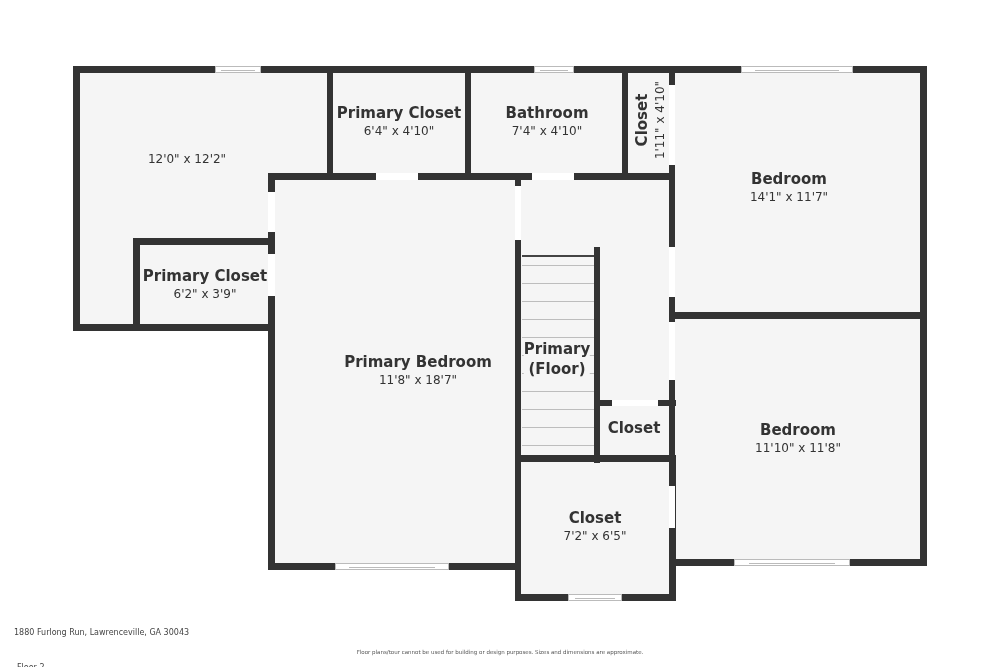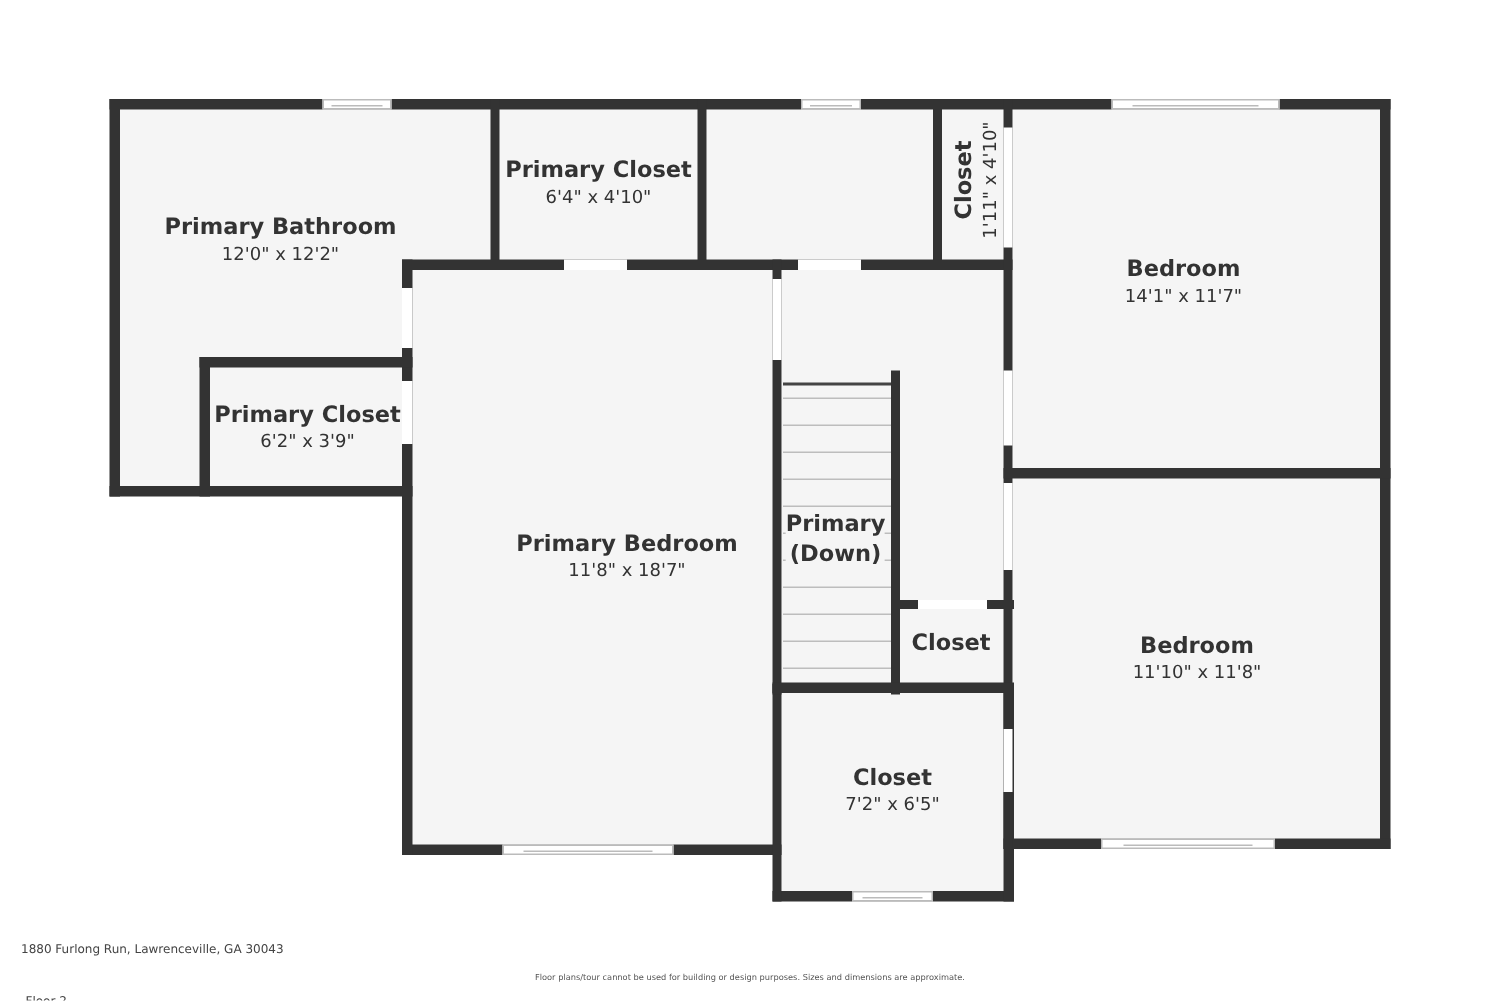--- a/index.html
+++ b/index.html
@@ -83,46 +83,49 @@
   <div class="gap" style="left:669px;top:486px;width:6px;height:42px;"></div>
 
   <div class="win" style="left:215px;top:66px;width:46px;height:7px;"></div>
   <div class="win" style="left:534px;top:66px;width:40px;height:7px;"></div>
   <div class="win" style="left:741px;top:66px;width:112px;height:7px;"></div>
   <div class="win" style="left:335px;top:563px;width:114px;height:7px;"></div>
   <div class="win" style="left:734px;top:559px;width:116px;height:7px;"></div>
   <div class="win" style="left:568px;top:594px;width:54px;height:7px;"></div>
 
   <div class="label" style="left:187px;top:159px;">
-    <span class="name">Primary Bathroom</span>
     <span class="dims">12'0" x 12'2"</span>
   </div>
   <div class="label" style="left:399px;top:121px;">
     <span class="name">Primary Closet</span>
     <span class="dims">6'4" x 4'10"</span>
+  </div>
+  <div class="label" style="left:547px;top:121px;">
+    <span class="name">Bathroom</span>
+    <span class="dims">7'4" x 4'10"</span>
   </div>
   <div class="label vert" style="left:650px;top:120px;">
     <span class="name">Closet</span>
     <span class="dims">1'11" x 4'10"</span>
   </div>
   <div class="label" style="left:789px;top:187px;">
     <span class="name">Bedroom</span>
     <span class="dims">14'1" x 11'7"</span>
   </div>
   <div class="label" style="left:205px;top:284px;">
     <span class="name">Primary Closet</span>
     <span class="dims">6'2" x 3'9"</span>
   </div>
   <div class="label" style="left:418px;top:370px;">
     <span class="name">Primary Bedroom</span>
     <span class="dims">11'8" x 18'7"</span>
   </div>
   <div class="label" style="left:557px;top:359px;background:#f5f5f5;">
     <span class="name">Primary</span>
-    <span class="name">(Down)</span>
+    <span class="name">(Floor)</span>
   </div>
   <div class="label" style="left:634px;top:428px;">
     <span class="name">Closet</span>
   </div>
   <div class="label" style="left:798px;top:438px;">
     <span class="name">Bedroom</span>
     <span class="dims">11'10" x 11'8"</span>
   </div>
   <div class="label" style="left:595px;top:526px;">
     <span class="name">Closet</span>

